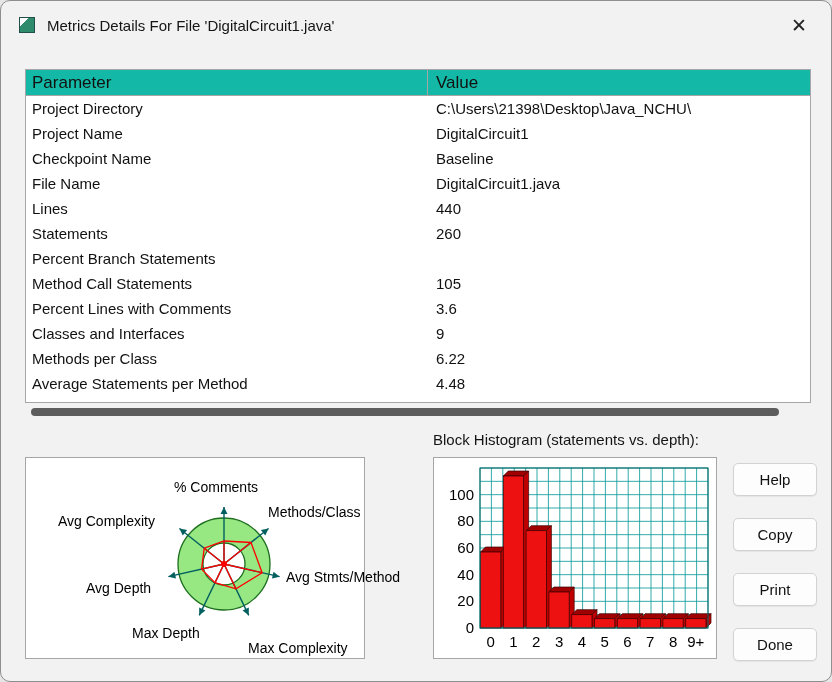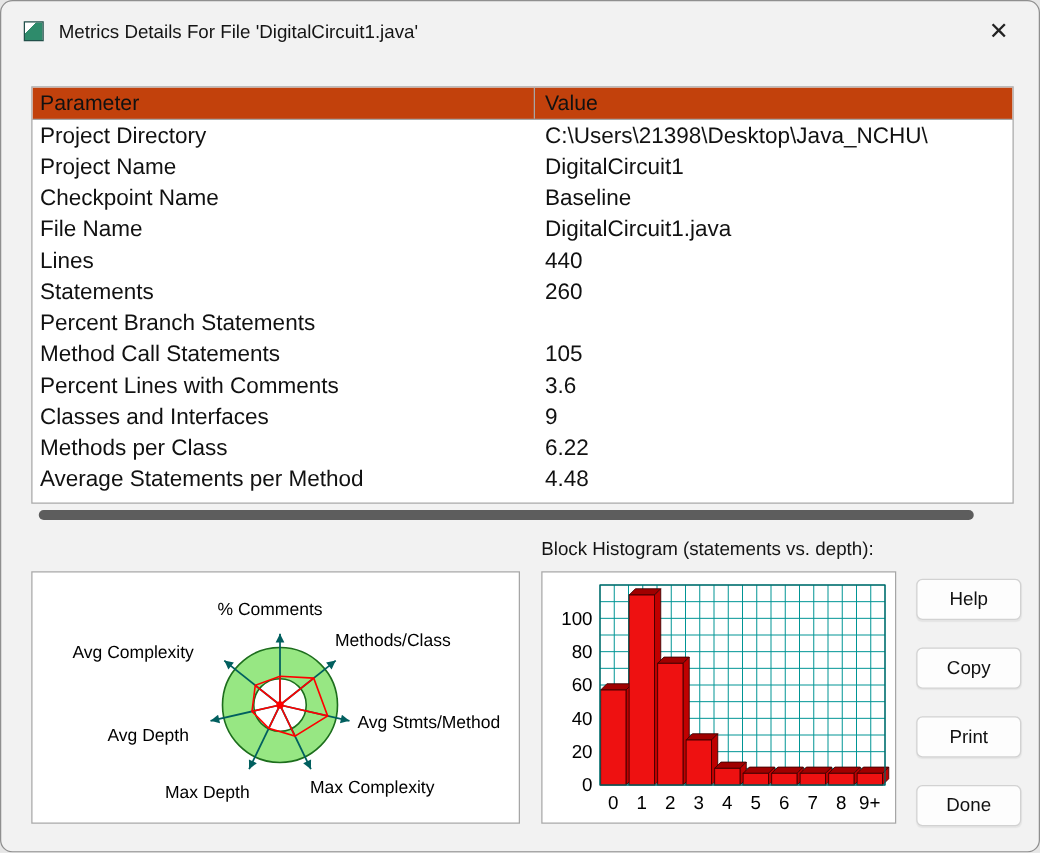--- a/index.html
+++ b/index.html
@@ -14,43 +14,43 @@
     display:flex; align-items:center; padding:0 18px; gap:12px; }
   .app-icon { width:16px; height:16px; border:1px solid #21504a;
     background:linear-gradient(135deg,#ffffff 0 32%, #2e8b6b 32% 100%); }
   .window-title { font-size:15px; color:#141414; }
   .close-btn { margin-left:auto; font-size:19px; line-height:1; background:none;
     border:none; color:#222; cursor:pointer; padding:4px 6px; font-family:inherit; }
 
   
   .table { position:absolute; left:24px; top:68px; width:786px; height:334px;
     border:1px solid #a6a6a6; background:#ffffff; overflow:hidden; }
-  .thead { display:flex; height:26px; background:#c2410c;
+  .thead { display:flex; height:26px; background:#14b8a6;
     border-bottom:1px solid #a6a6a6; font-size:17px; align-items:center; }
   .th-param { width:402px; height:100%; border-right:1px solid #a6a6a6;
     padding:2px 6px; display:flex; align-items:center; }
   .th-value { flex:1; padding:2px 8px; }
-  .trow { display:flex; height:25px; align-items:center; font-size:18px; }
+  .trow { display:flex; height:25px; align-items:center; font-size:15px; }
   .cell { white-space:nowrap; overflow:hidden; }
   .cell-param { width:402px; padding:0 6px; }
   .cell-value { flex:1; padding:0 8px; }
 
   
   .hscroll { position:absolute; left:24px; top:405px; width:786px; height:13px; }
   .hscroll .thumb { position:absolute; left:6px; top:2px; width:748px; height:8px;
     background:#5d5d5d; border-radius:4px; }
 
   
   .section-label { position:absolute; font-size:15px; color:#141414; }
   #kiviat-label { left:24px; top:430px;margin-top:32px; }
   #hist-label { left:432px; top:430px; }
 
   
   .panel { position:absolute; background:#ffffff; border:1px solid #a6a6a6; }
-  #kiviat-panel { left:24px; top:456px; width:391px; height:202px; }
+  #kiviat-panel { left:24px; top:456px; width:340px; height:202px; }
   #hist-panel   { left:432px; top:456px; width:284px; height:202px; }
 
   .kiviat-text { position:absolute; font-size:14px; color:#000; white-space:nowrap; }
 
   
   .btn { position:absolute; left:732px; width:84px; height:33px;
     background:#fdfdfd; border:1px solid #d2d2d2; border-radius:5px;
     font-size:15px; font-family:inherit; color:#111; cursor:pointer;
     box-shadow:0 1px 1px rgba(0,0,0,0.06); }
   #btn-help  { top:462px; }
@@ -156,21 +156,21 @@
         <line x1="198" y1="106" x2="175.57665801981807" y2="111.11798148099524" stroke="#ff0000" stroke-width="1.3"></line>
         <line x1="198" y1="106" x2="153.4356054993223" y2="70.4610812940522" stroke="#015f5f" stroke-width="1.4"></line>
         <polygon points="153.4356054993223,70.4610812940522 161.09064018310406,72.08909971842523 156.72621157009294,77.56192009570144" fill="#015f5f"></polygon>
         <line x1="198" y1="106" x2="178.21966349355884" y2="90.22570801297405" stroke="#ff0000" stroke-width="1.3"></line>
         <polygon points="198,83 224.97318614514703,84.4896018358737 236.1196813663093,114.70056851769189 209.9751911996446,130.86674075410676 189.01860660026654,124.65005556558008 175.57665801981807,111.11798148099524 178.21966349355884,90.22570801297405" fill="none" stroke="#ff0000" stroke-width="1.3"></polygon>
         <circle cx="198" cy="106" r="3" fill="#ff0000"></circle>
       </svg>
     <div class="kiviat-text" style="left:148px; top:21px;">% Comments</div>
     <div class="kiviat-text" style="left:242px; top:46px;">Methods/Class</div>
     <div class="kiviat-text" style="left:260px; top:111px;">Avg Stmts/Method</div>
-    <div class="kiviat-text" style="left:222px; top:163px;text-align:right;">Max Complexity</div>
+    <div class="kiviat-text" style="left:222px; top:182px;text-align:right;">Max Complexity</div>
     <div class="kiviat-text" style="left:106px; top:167px;">Max Depth</div>
     <div class="kiviat-text" style="left:60px;  top:122px;">Avg Depth</div>
     <div class="kiviat-text" style="left:32px;  top:55px;">Avg Complexity</div>
   </div>
 
   <div id="hist-panel" class="panel">
     <svg id="hist-svg" width="282" height="200" viewBox="0 0 282 200">
         <line x1="46" y1="10" x2="46" y2="170" stroke="#009595" stroke-width="0.8"></line>
         <line x1="57.4" y1="10" x2="57.4" y2="170" stroke="#009595" stroke-width="0.8"></line>
         <line x1="68.8" y1="10" x2="68.8" y2="170" stroke="#009595" stroke-width="0.8"></line>

